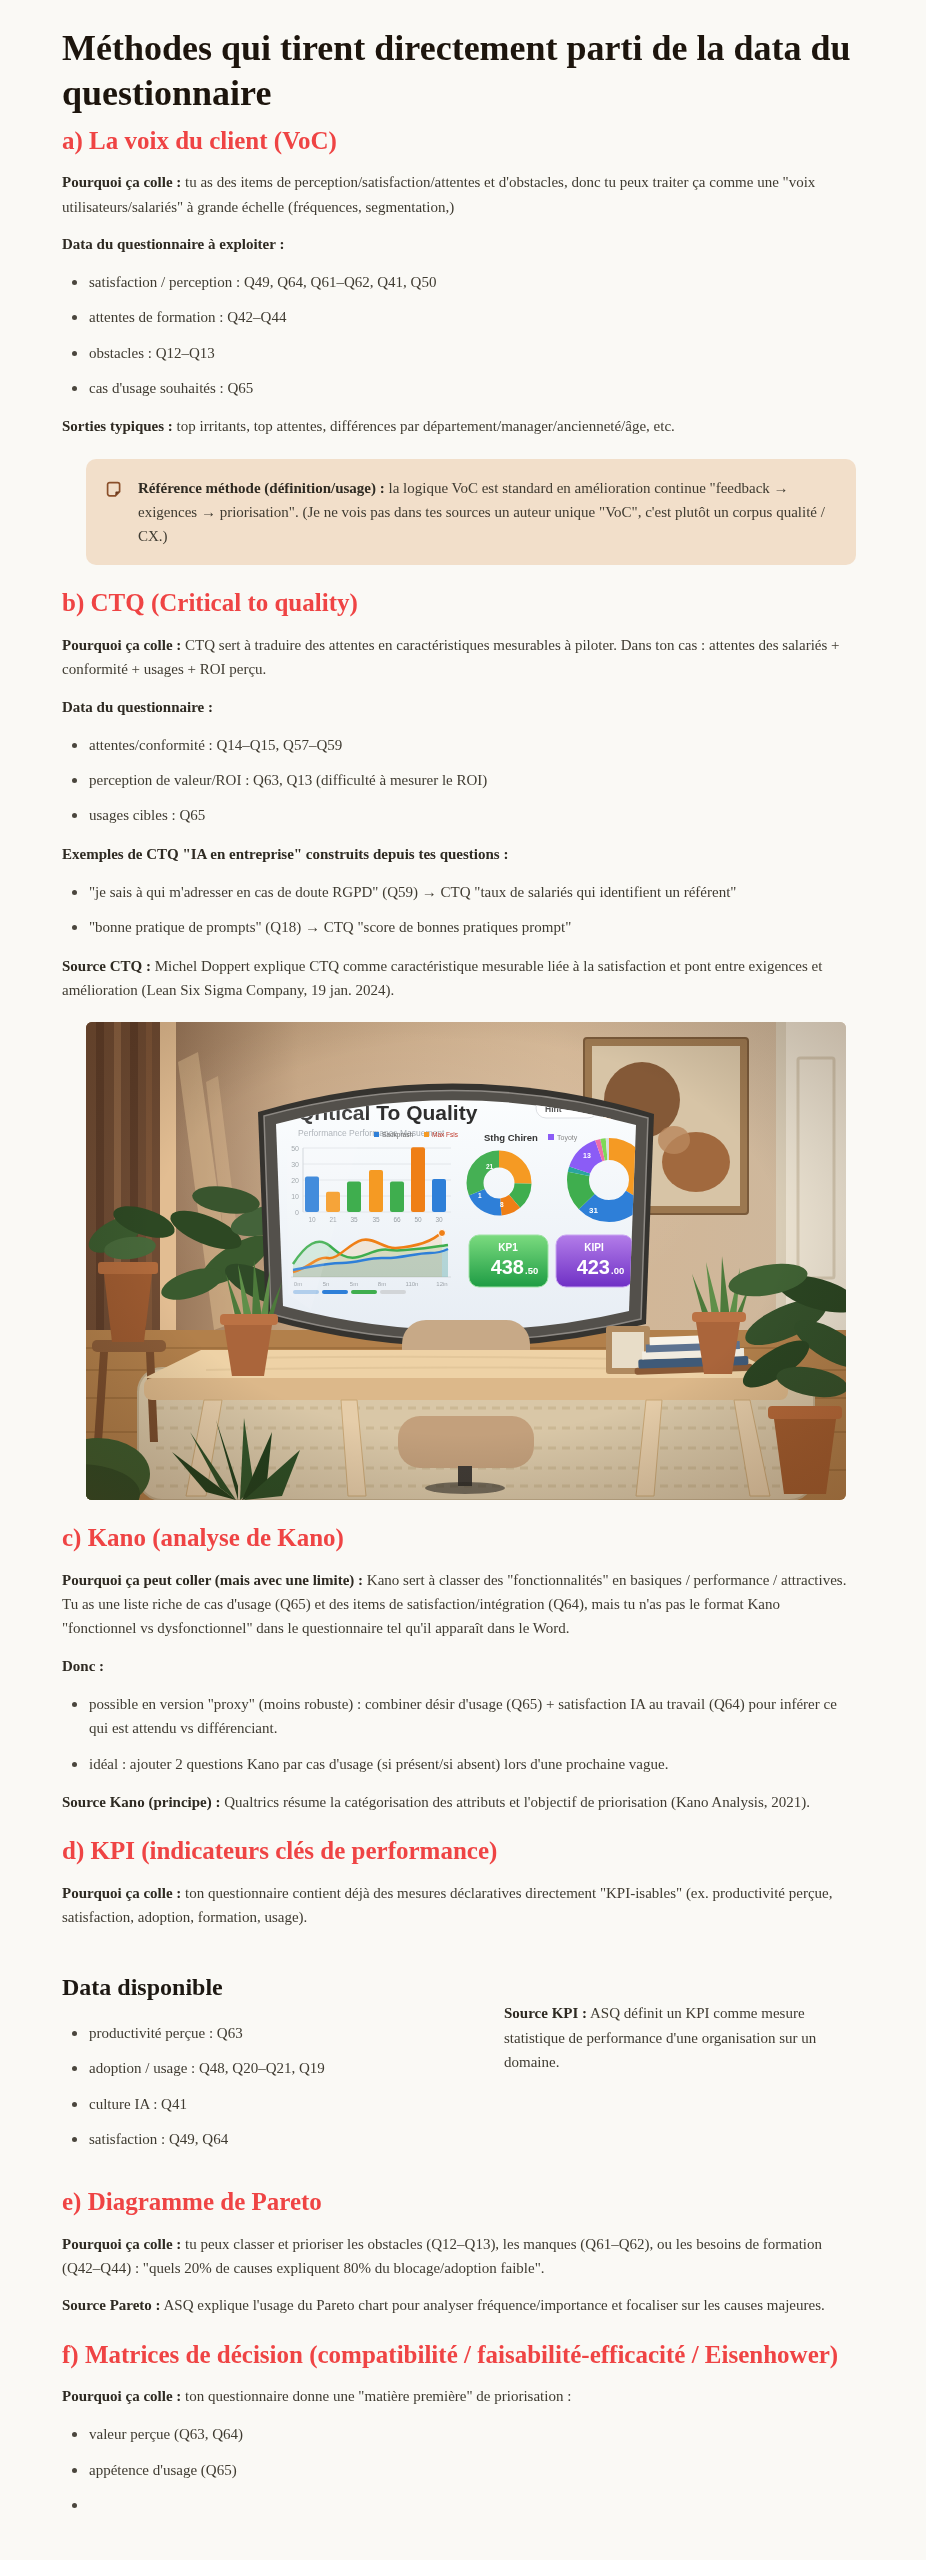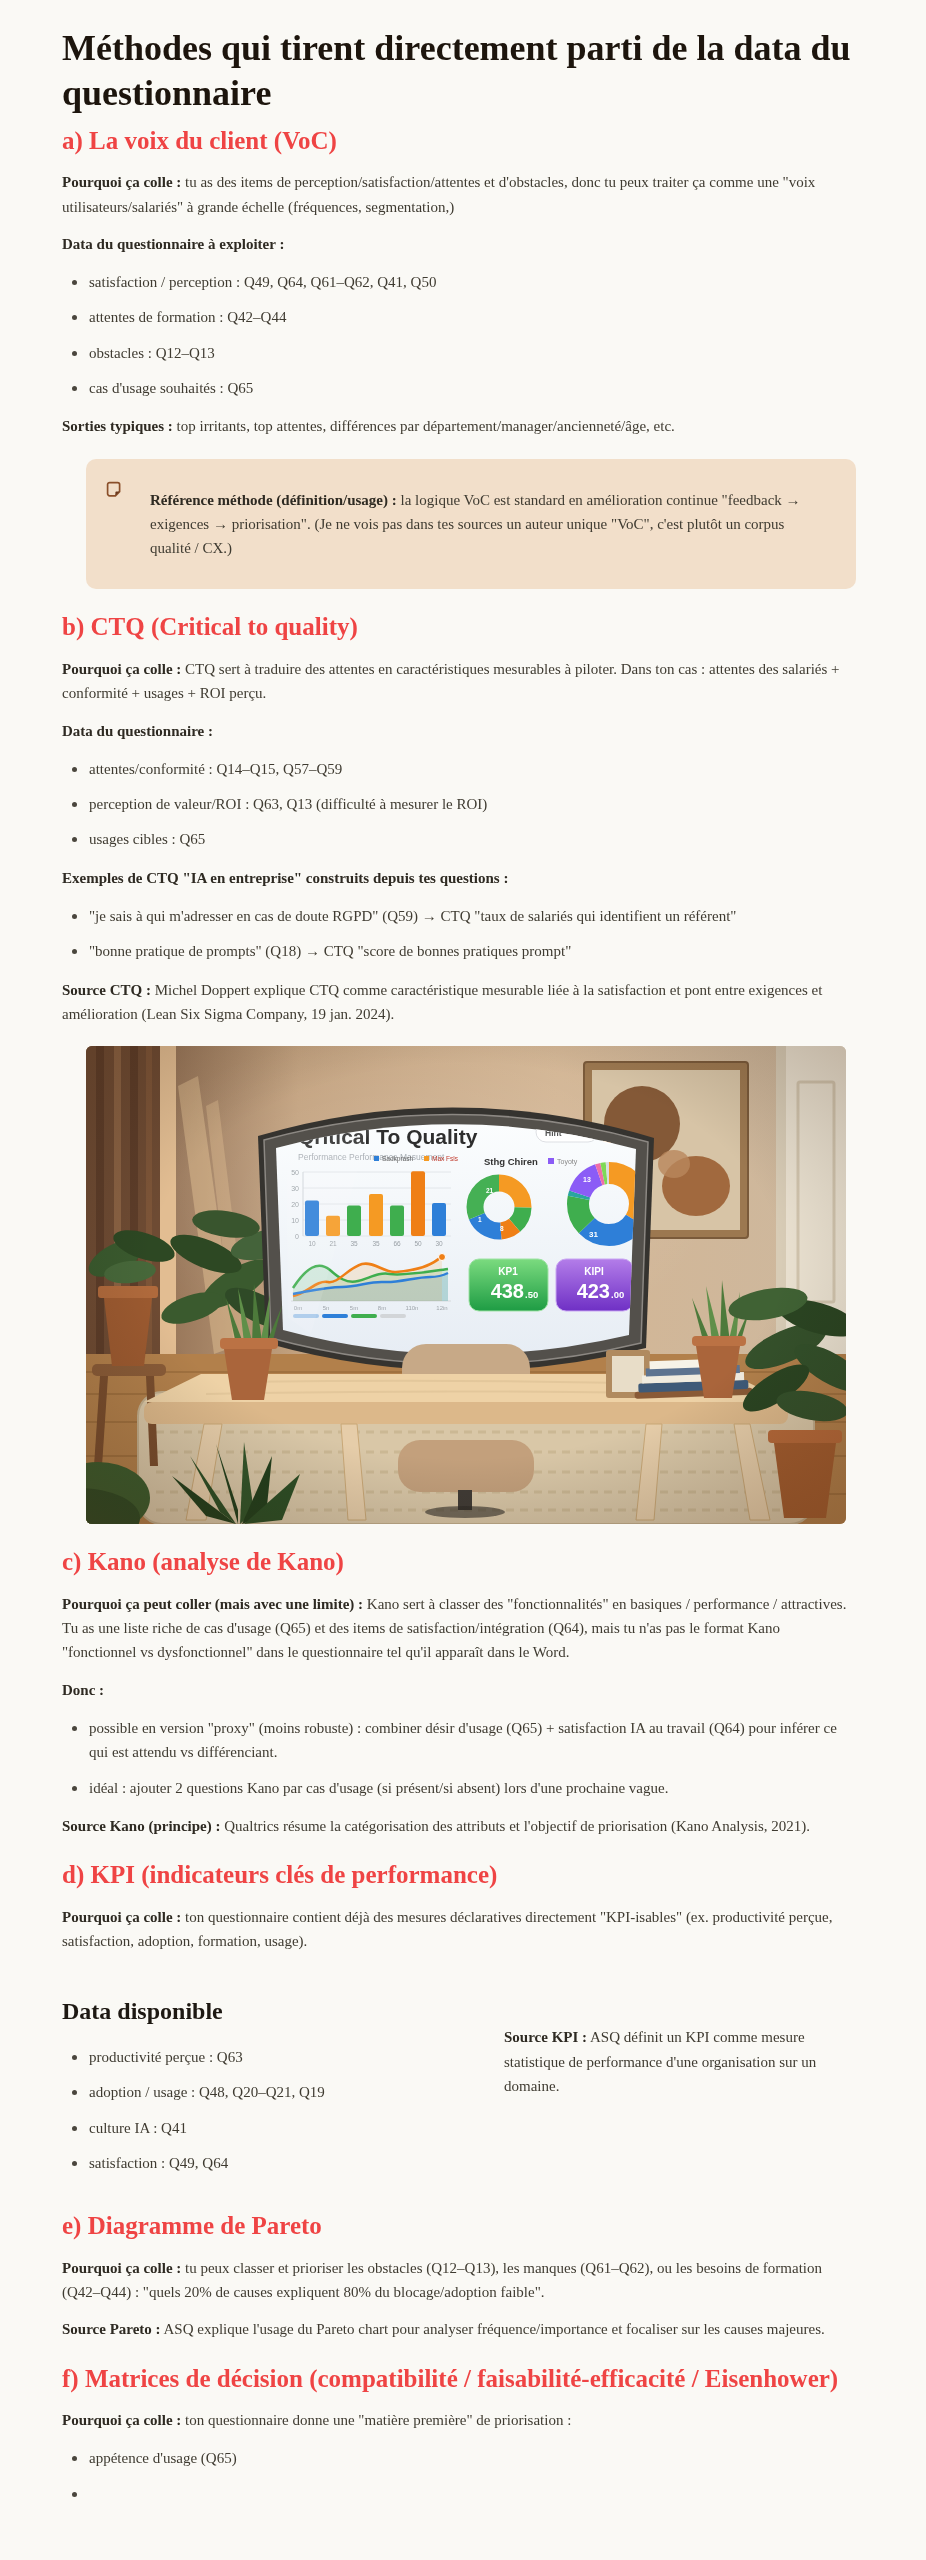--- a/index.html
+++ b/index.html
@@ -31,21 +31,21 @@
   li::before{
     content:"";position:absolute;left:10px;top:10px;
     width:5px;height:5px;border-radius:50%;background:#4a463d;
   }
   .callout{
     display:flex;gap:14px;align-items:flex-start;
     background:#f2dfca;border-radius:10px;
     padding:17px 26px 17px 20px;
     margin:20px 0 22px 24px;
   }
-  .callout p{margin:12px;}
+  .callout p{margin:0;}
   .callout-icon{flex:0 0 auto;margin-top:4px;}
   figure{
     margin:20px 0 22px 24px;width:760px;height:478px;
     border-radius:6px;overflow:hidden;
   }
   figure svg{display:block;}
   .cols{display:flex;gap:26px;}
   .col-left{flex:1;}
   .col-right{width:352px;padding-top:46px;}
 </style>
@@ -398,17 +398,18 @@
     </div>
   </div>
 
   <h2>e) Diagramme de Pareto</h2>
   <p><strong>Pourquoi ça colle :</strong><span> tu peux classer et prioriser les obstacles (Q12–Q13), les manques (Q61–Q62), ou les besoins de formation (Q42–Q44) : "quels 20% de causes expliquent 80% du blocage/adoption faible".</span></p>
   <p><strong>Source Pareto :</strong><span> ASQ explique l'usage du Pareto chart pour analyser fréquence/importance et focaliser sur les causes majeures.</span></p>
 
   <h2>f) Matrices de décision (compatibilité / faisabilité-efficacité / Eisenhower)</h2>
   <p><strong>Pourquoi ça colle :</strong><span> ton questionnaire donne une "matière première" de priorisation :</span></p>
   <ul>
+    <li><span>valeur perçue (Q63, Q64)</span></li>
     <li><span>appétence d'usage (Q65)</span></li>
     <li></li>
   </ul>
 
 </main>
 
 </body></html>

